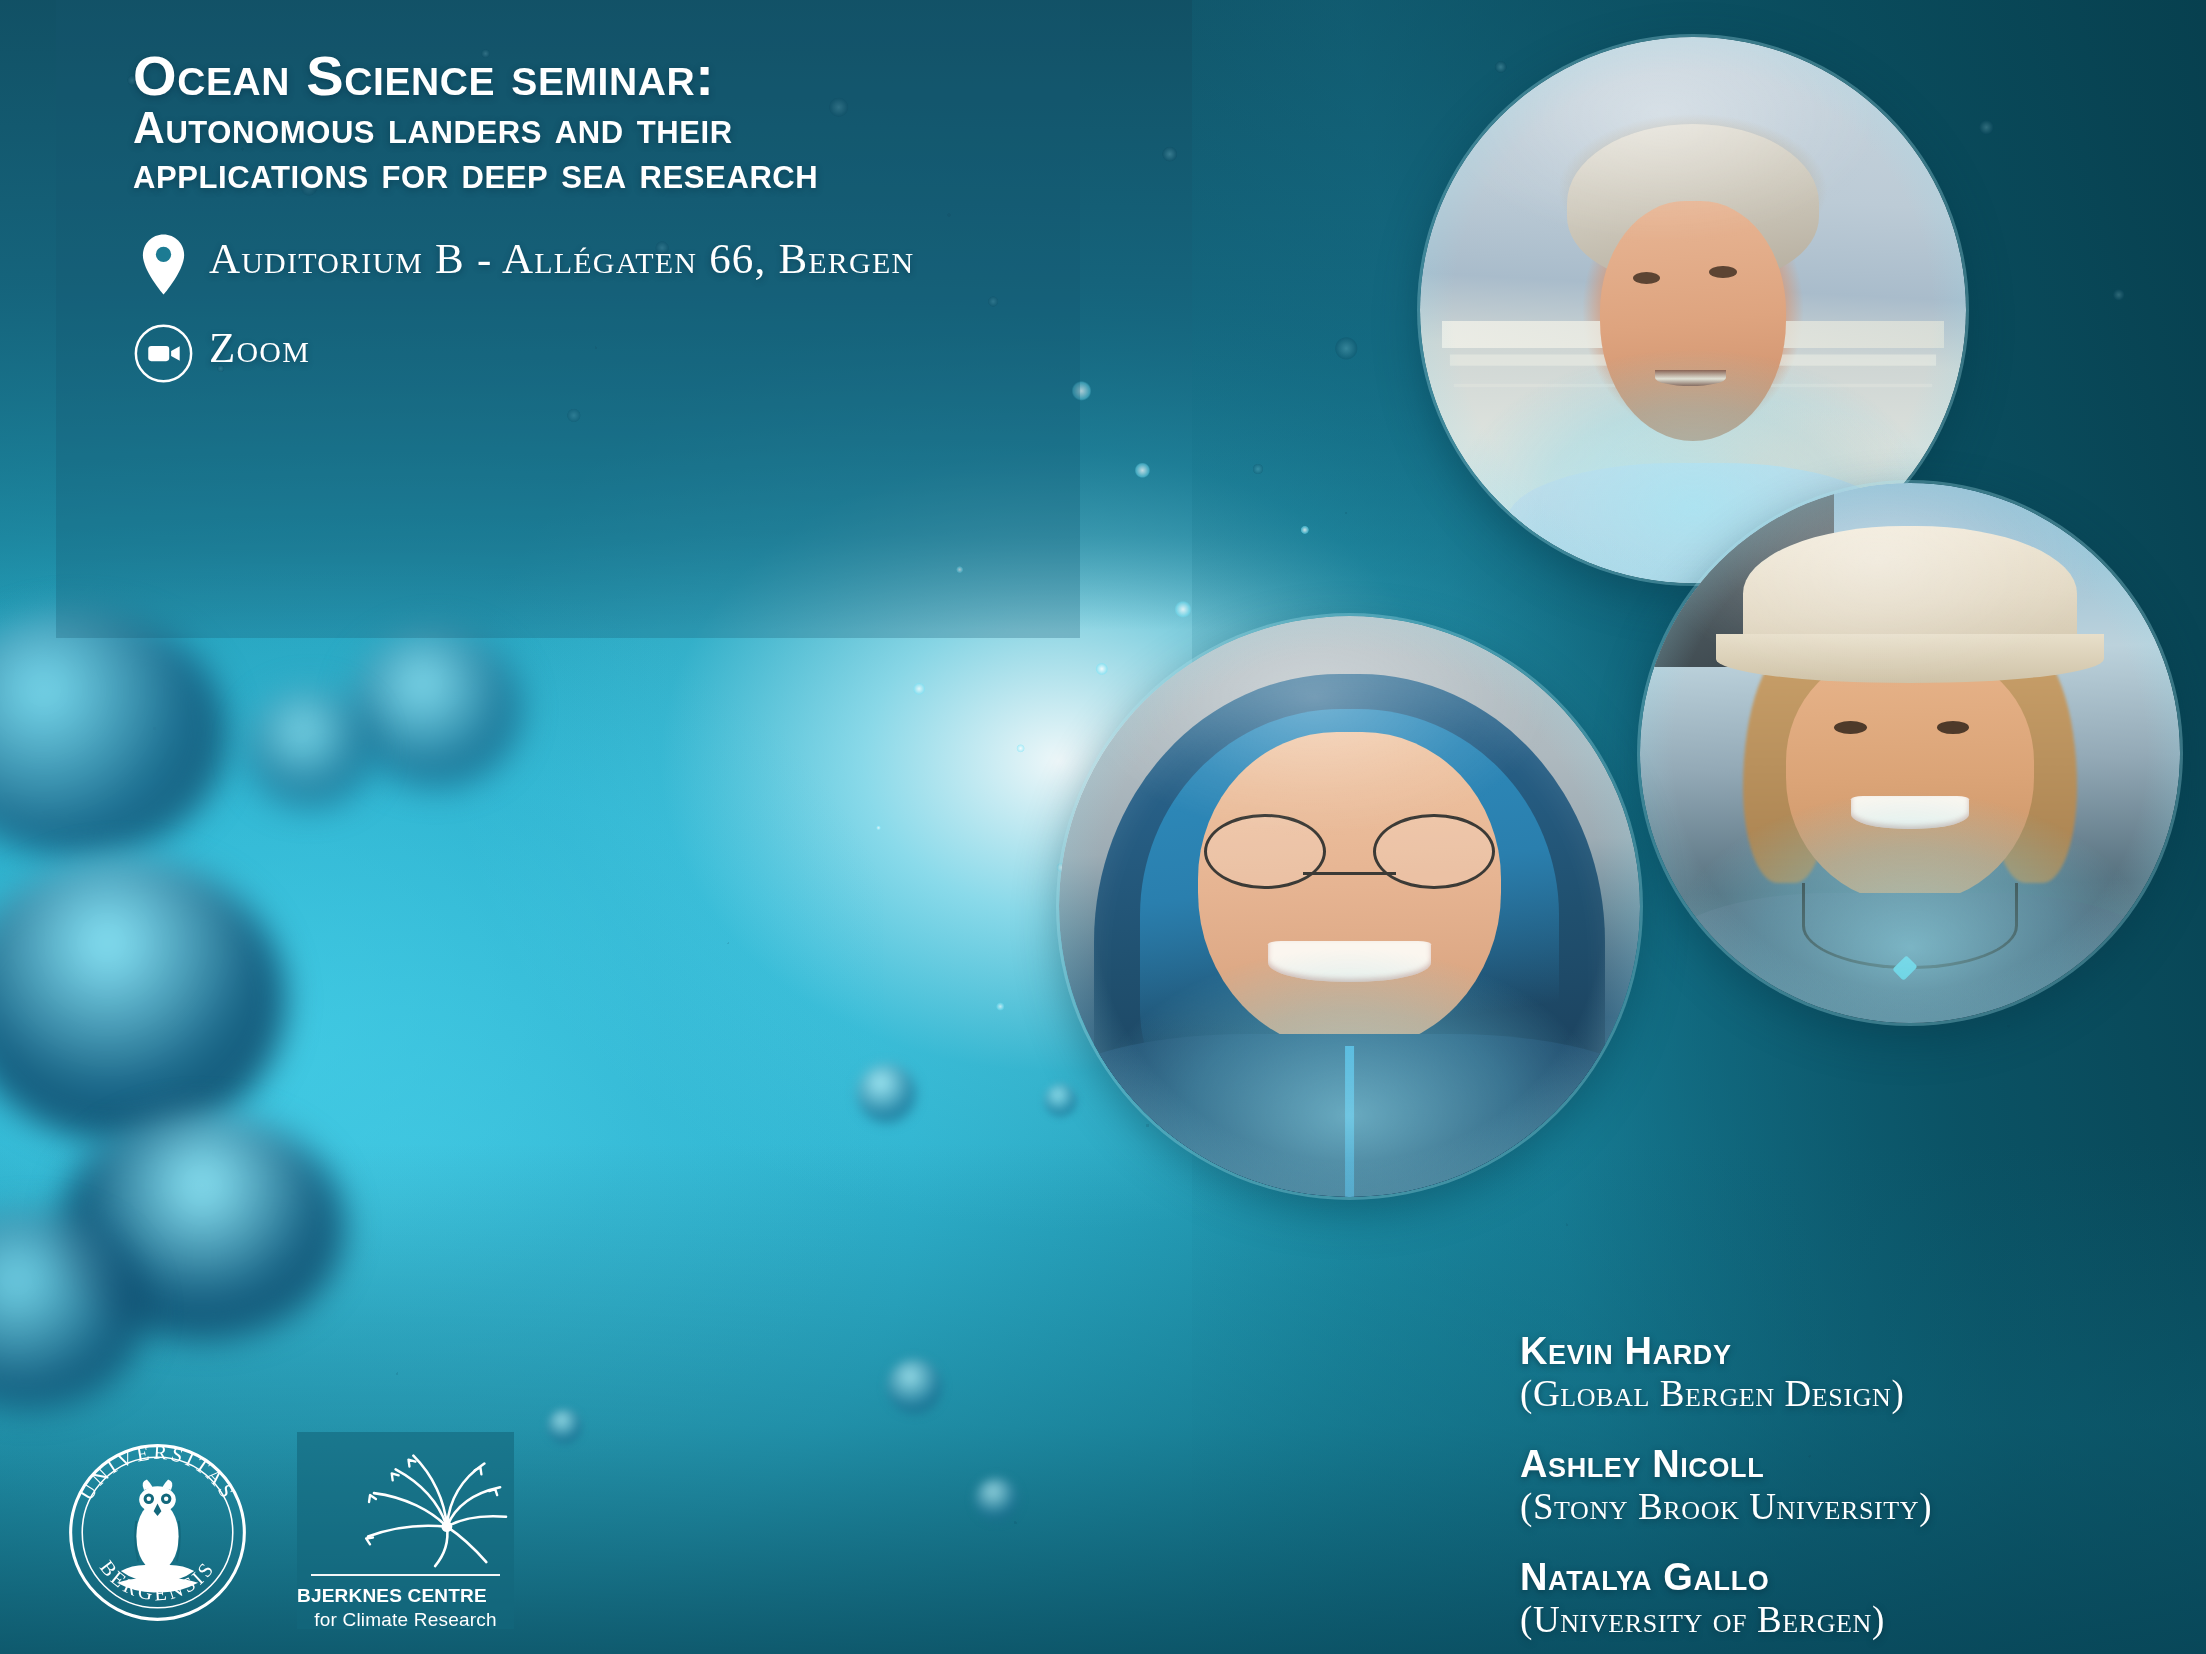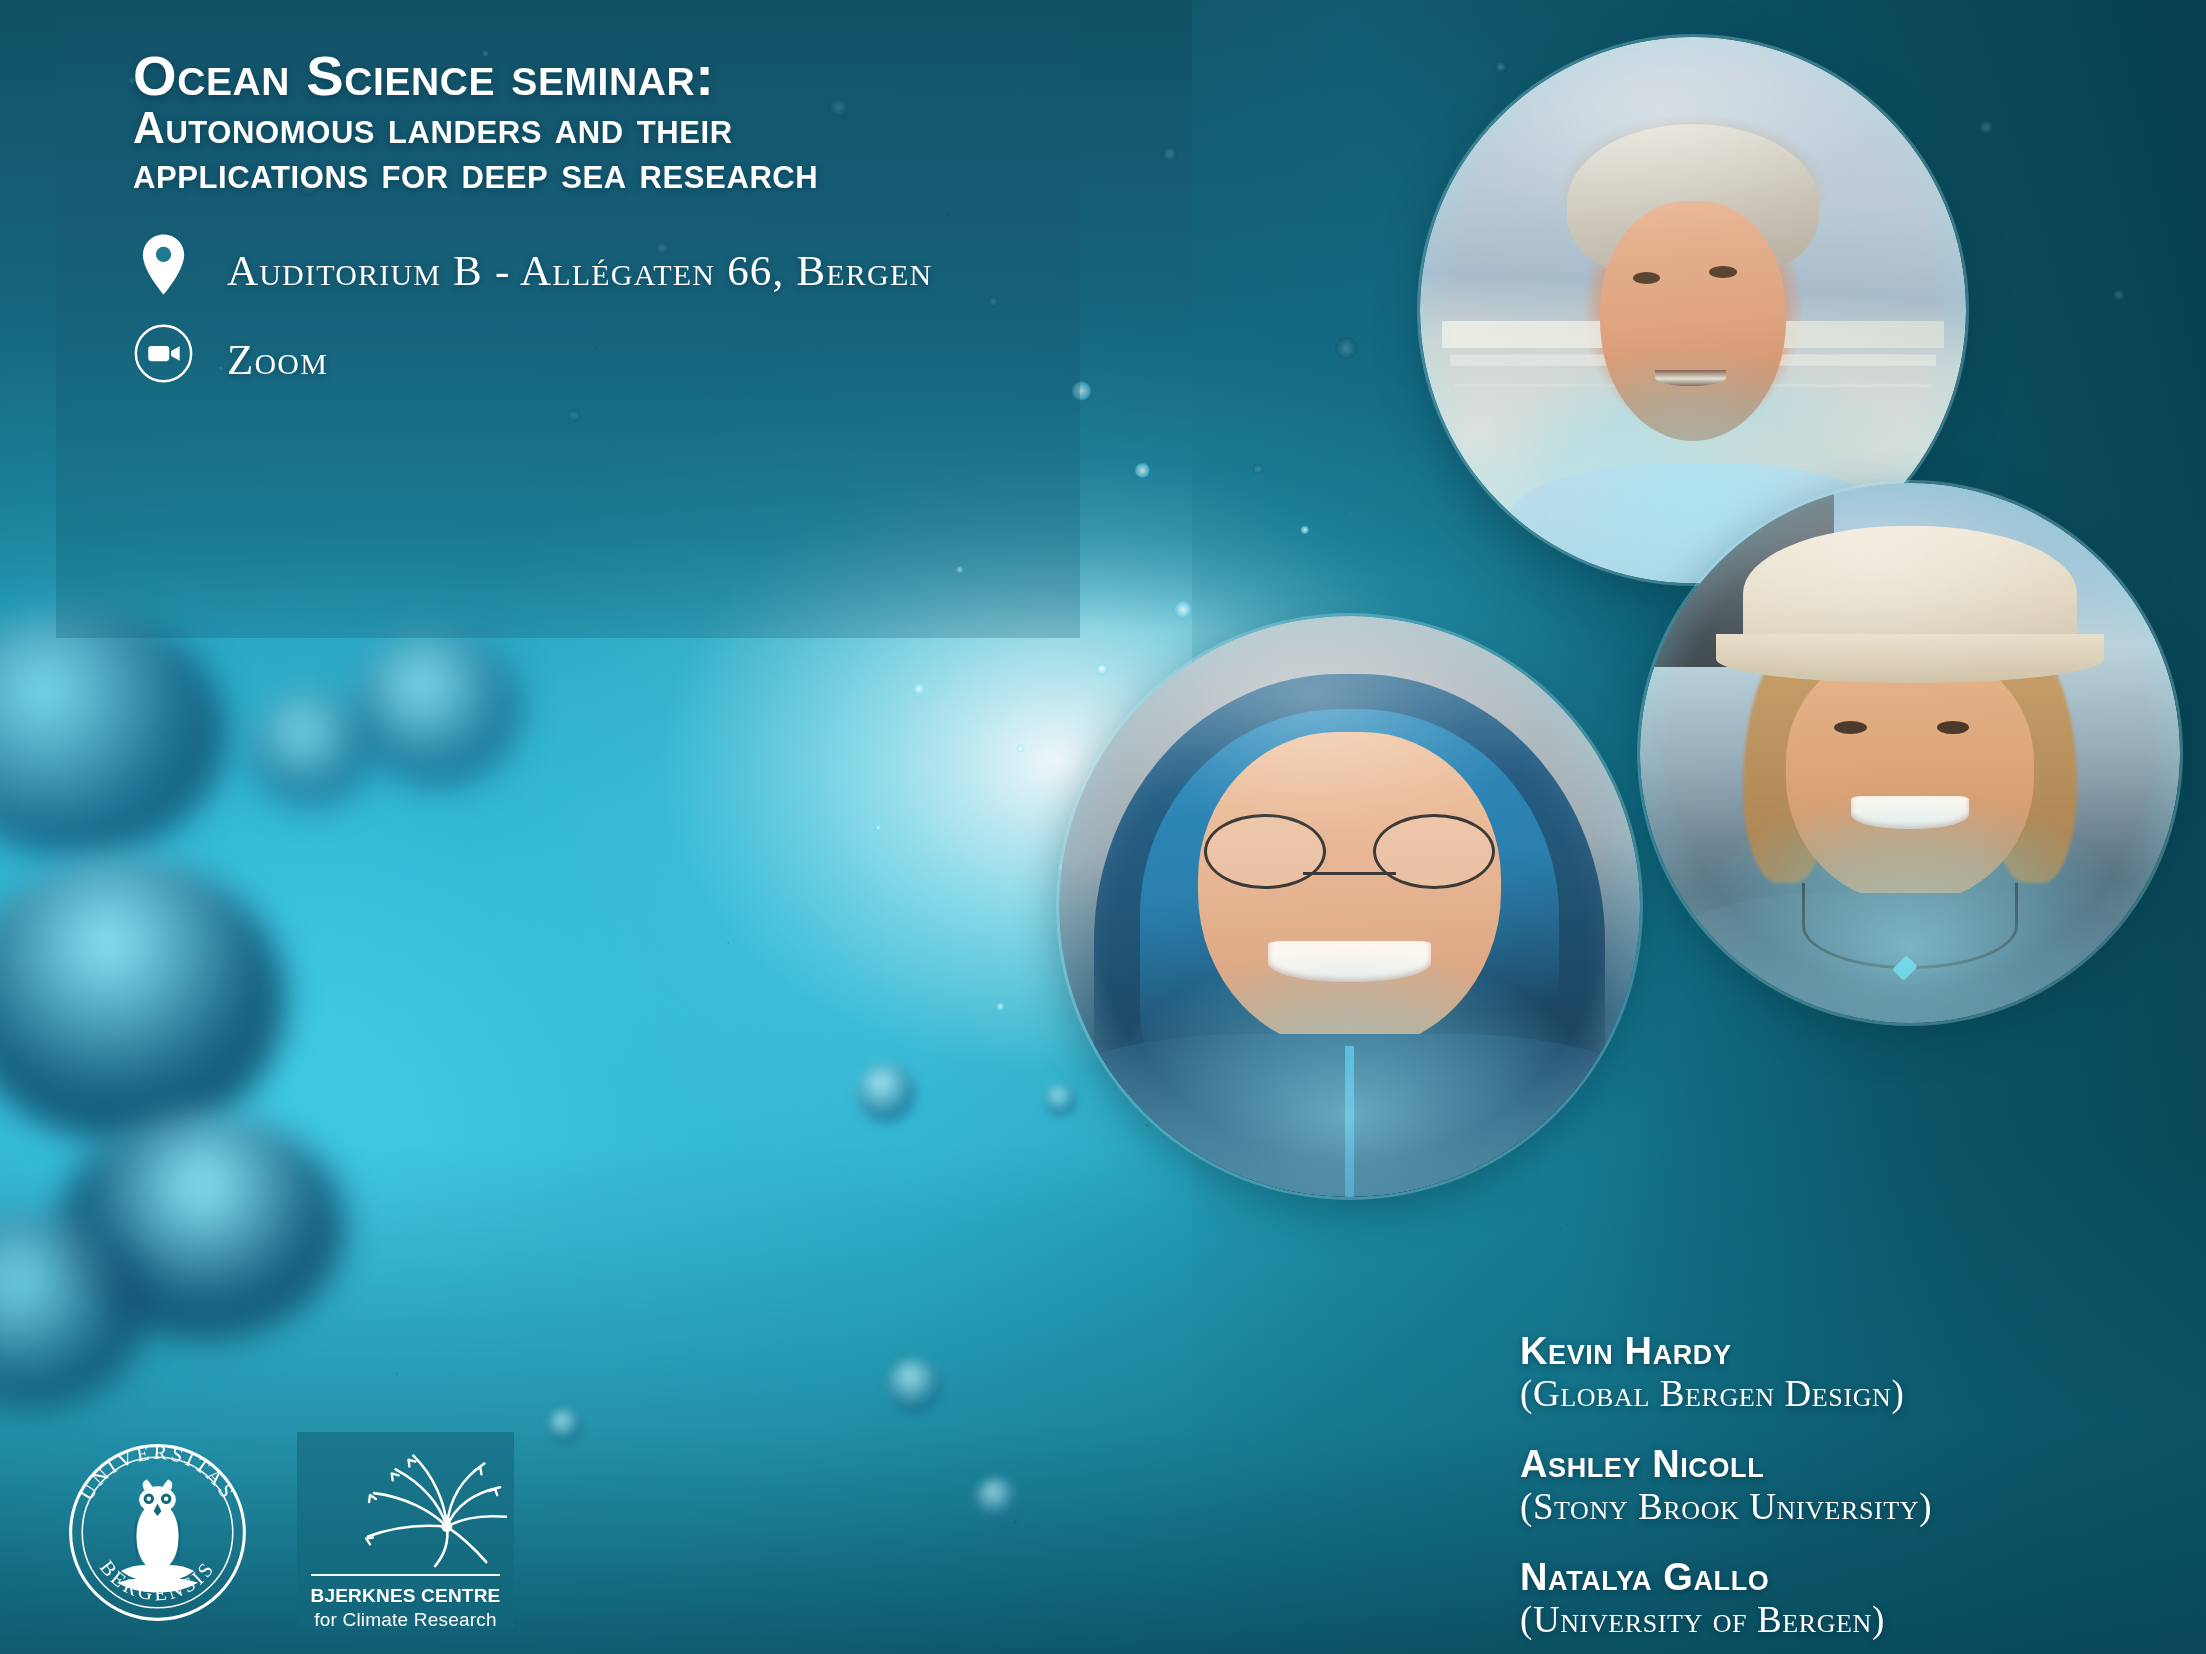--- a/index.html
+++ b/index.html
@@ -152,23 +152,23 @@
     font-size: 46px;
     line-height: 1.16;
     letter-spacing: 1.2px;
     font-variant: small-caps;
     text-shadow: 0 2px 6.9px rgba(0,40,60,.45);
   }
   .datetime .sup { font-size: 0.58em; vertical-align: super; letter-spacing: 0.5px; }
   .time-line { letter-spacing: 2px; font-variant: normal; }
 
   .info-row {
-    display: flex; align-items: flex-end;
+    display: flex; align-items: flex-start;
     margin-top: 39px;
-    gap: 33px;
+    gap: 15px;
   }
   .info-row + .info-row { margin-top: 27.6px; }
   .info-icon {
     width: 61px; min-width: 61px; height: 61px;
     display: flex; align-items: center; justify-content: center;
   }
   .info-text {
     color: #ffffff;
     font-family: "Liberation Serif", serif;
     font-size: 43px;
@@ -400,21 +400,21 @@
   .uib-seal { width: 193px; height: 193px; }
   .bjerknes {
     width: 217px; height: 197px;
     background: rgba(19,104,124,0.62);
     padding: 0;
     display: block;
   }
   .bj-text-1 {
     color: #ffffff; font-family: "Liberation Sans", sans-serif;
     font-weight: 700; font-size: 19px; letter-spacing: 0.2px;
-    text-align: center;
+    text-align: left;
   }
   .bj-text-2 {
     color: #ffffff; font-family: "Liberation Sans", sans-serif;
     font-weight: 400; font-size: 19px; letter-spacing: 0.2px;
     text-align: center; margin-top: 2px;
   }
   .bj-rule { height: 2px; background: #ffffff; margin: 0 13.8px 8.9px; opacity: .95; }
 </style>
 </head>
 <body>

